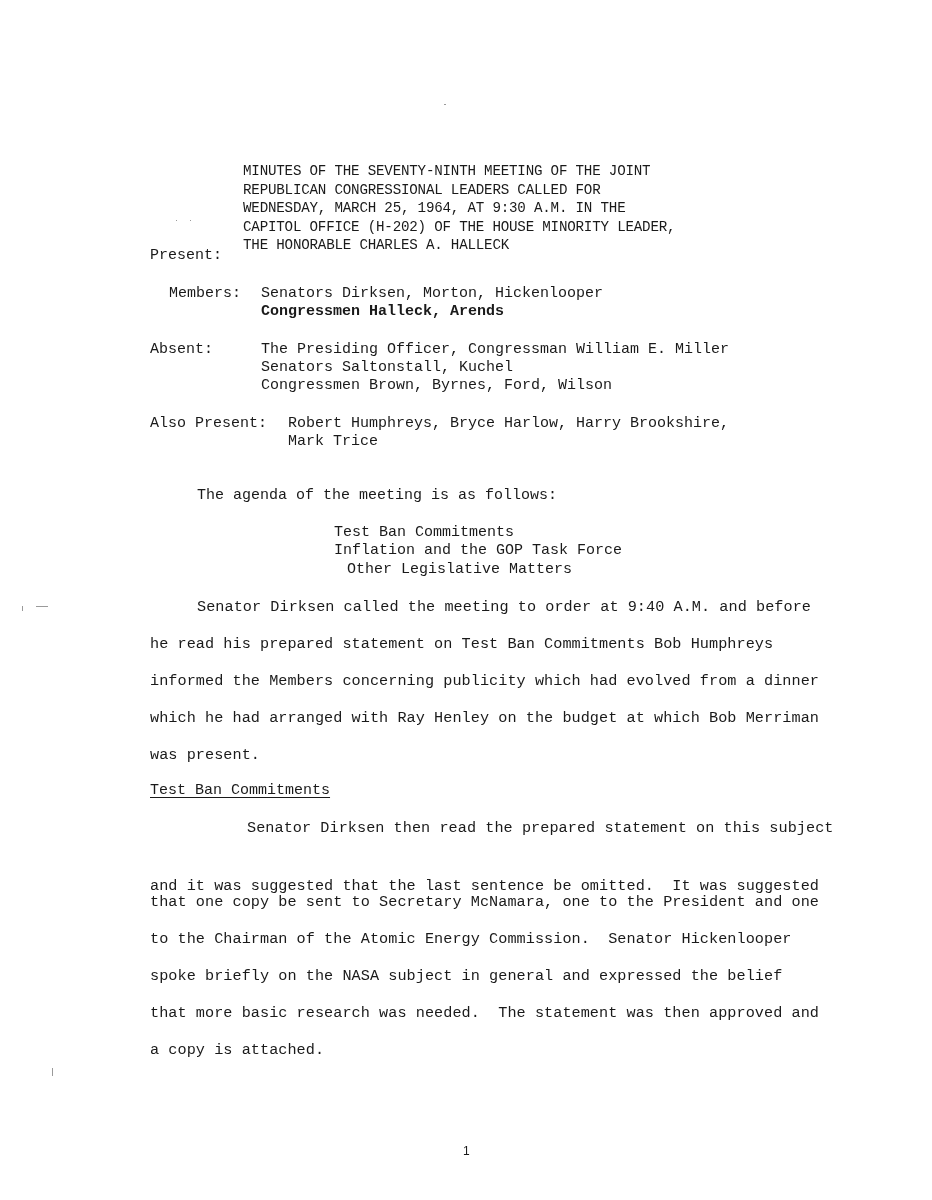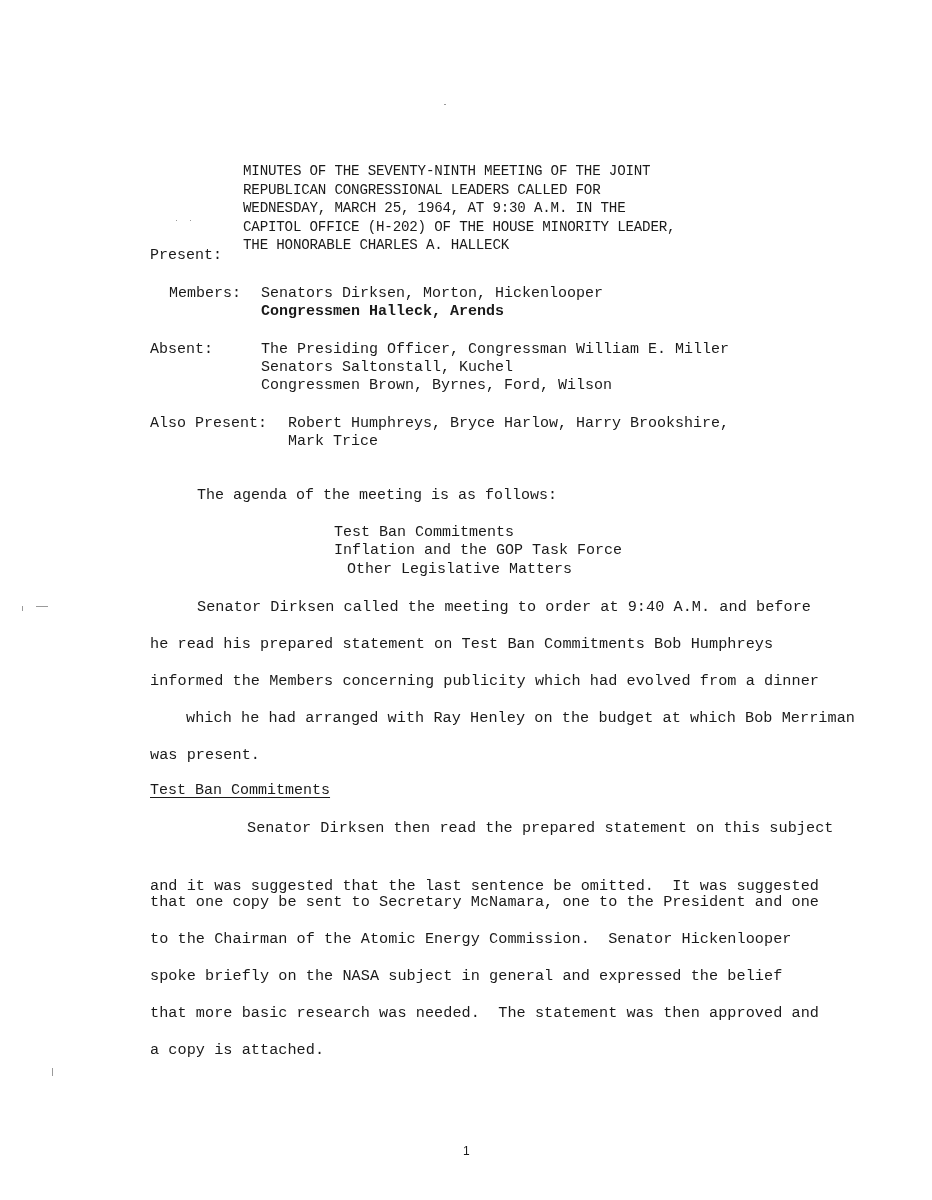--- a/index.html
+++ b/index.html
@@ -73,21 +73,21 @@
     <div class="abs txt" style="left:197px; top:487px;">The agenda of the meeting is as follows:</div>
     <div class="abs txt" style="left:334px; top:524px;">Test Ban Commitments</div>
     <div class="abs txt" style="left:334px; top:542px;">Inflation and the GOP Task Force</div>
     <div class="abs txt" style="left:323px; top:561px;margin-left:24px;">Other Legislative Matters</div>
   </div>
 
   <div>
     <div class="abs body-line" style="left:197px; top:598px;">Senator Dirksen called the meeting to order at 9:40 A.M. and before</div>
     <div class="abs body-line" style="left:150px; top:635px;">he read his prepared statement on Test Ban Commitments Bob Humphreys</div>
     <div class="abs body-line" style="left:150px; top:672px;">informed the Members concerning publicity which had evolved from a dinner</div>
-    <div class="abs body-line" style="left:150px; top:709px;margin-left:36px;">which he had arranged with Ray Henley on the budget at which Bob Merriman</div>
+    <div class="abs body-line" style="left:150px; top:709px;">which he had arranged with Ray Henley on the budget at which Bob Merriman</div>
     <div class="abs body-line" style="left:150px; top:746px;">was present.</div>
   </div>
 
   <div>
     <div class="abs txt underline" style="left:150px; top:782px;">Test Ban Commitments</div>
     <div class="abs body-line" style="left:207px; top:819px;margin-left:40px;">Senator Dirksen then read the prepared statement on this subject</div>
     <div class="abs body-line" style="left:150px; top:856px;margin-top:21px;">and it was suggested that the last sentence be omitted.  It was suggested</div>
     <div class="abs body-line" style="left:150px; top:893px;">that one copy be sent to Secretary McNamara, one to the President and one</div>
     <div class="abs body-line" style="left:150px; top:930px;">to the Chairman of the Atomic Energy Commission.  Senator Hickenlooper</div>
     <div class="abs body-line" style="left:150px; top:967px;">spoke briefly on the NASA subject in general and expressed the belief</div>

